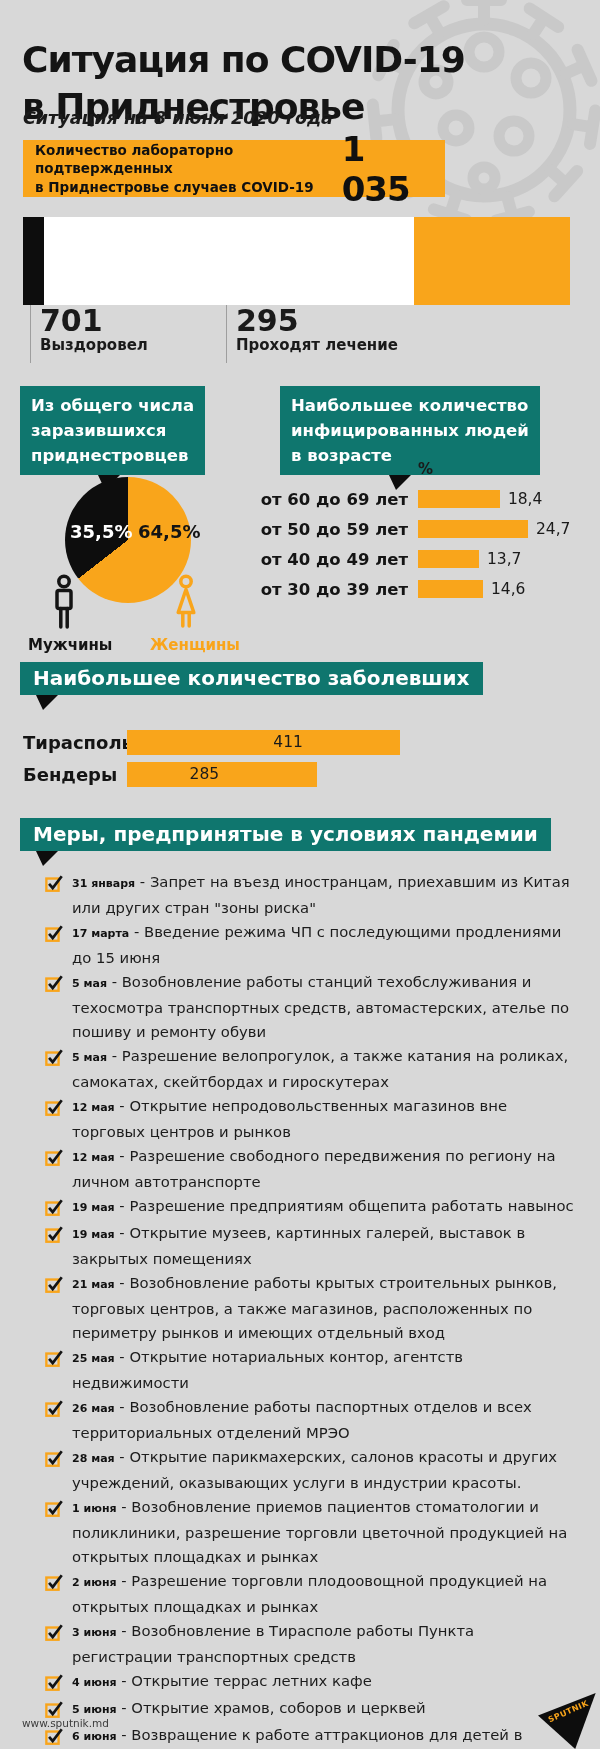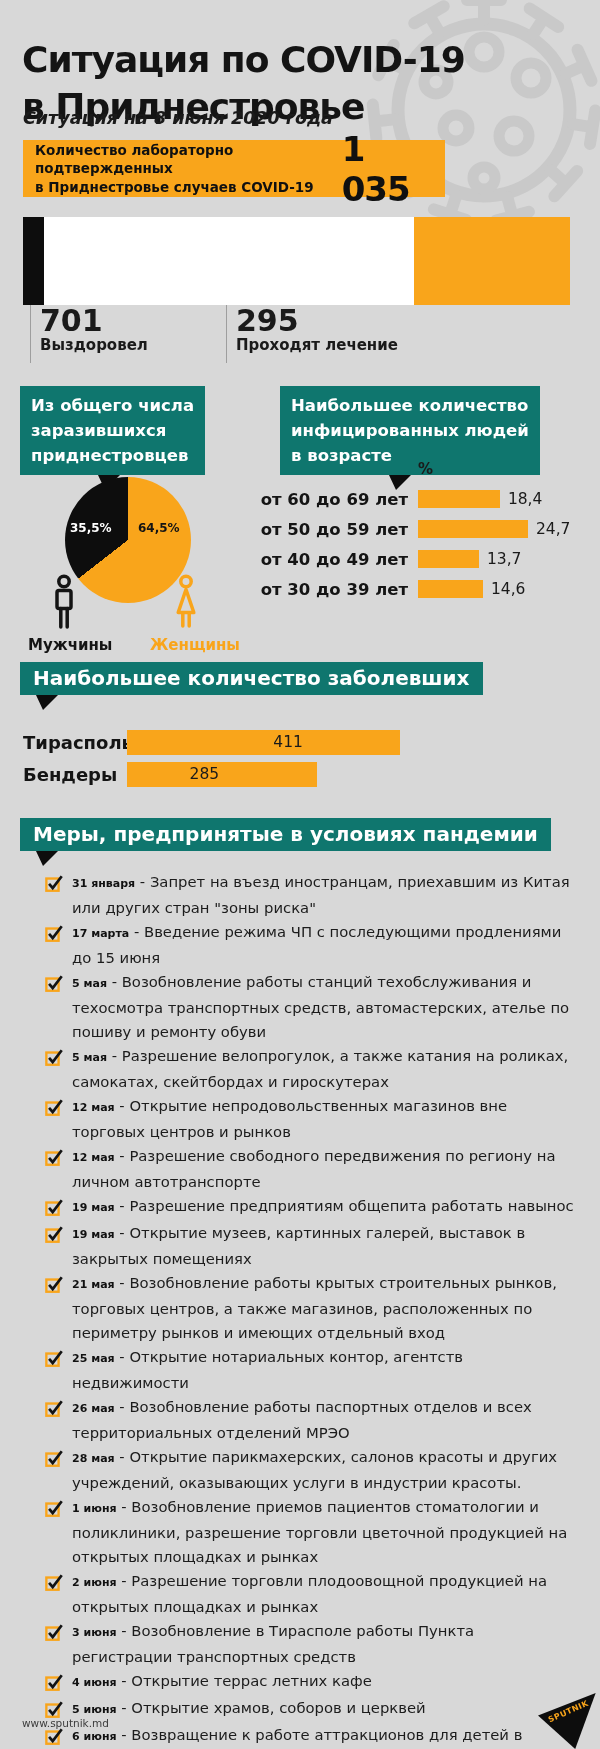--- a/index.html
+++ b/index.html
@@ -39,21 +39,21 @@
   .bubble-multi::after{left:42%;}
   .bubble-head{font-size:20px;line-height:21px;padding:6px 13px;}
   .bubble-head::after{left:16px;}
   .gender-heading{left:20px;top:386px;}
   .age-heading{left:280px;top:386px;}
   .cities-heading{left:20px;top:662px;}
   .measures-heading{left:20px;top:818px;}
 
   
   .pie{position:absolute;left:65px;top:477px;width:126px;height:126px;border-radius:50%;}
-  .pie-label{position:absolute;top:44px;font-size:12px;font-weight:bold;}
+  .pie-label{position:absolute;top:44px;font-size:18px;font-weight:bold;}
   .pie-label-male{left:5px;color:#ffffff;}
   .pie-label-female{left:73px;color:#141414;}
 
   
   .figure{position:absolute;top:574px;width:72px;text-align:center;}
   .figure-male{left:28px;}
   .figure-female{left:150px;}
   .figure-label{display:block;margin-top:2px;font-size:15px;font-weight:bold;}
   .figure-male .figure-label{color:#141414;}
   .figure-female .figure-label{color:#f9a51b;}

